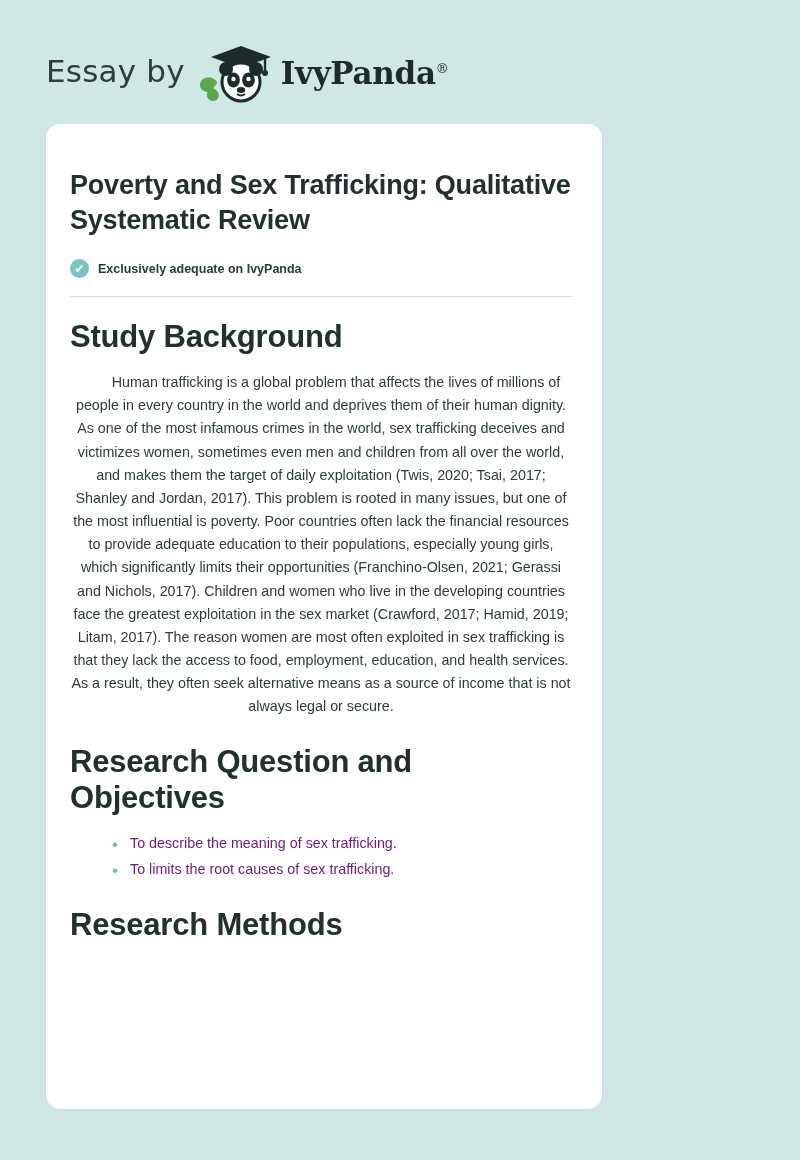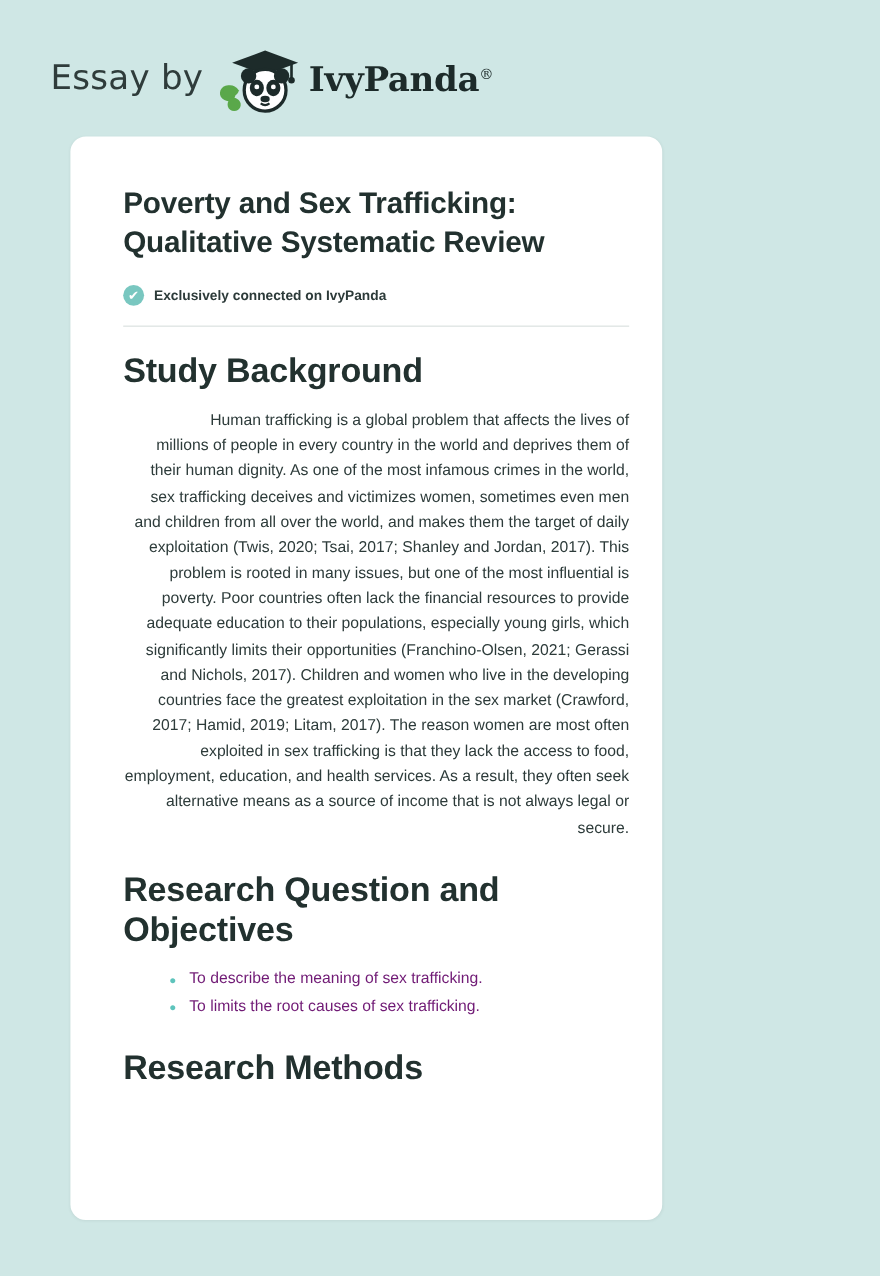--- a/index.html
+++ b/index.html
@@ -52,24 +52,24 @@
     position: relative;
     top: 2px;
   }
   .ivy-reg {
     font-size: 13px;
     vertical-align: super;
     font-weight: normal;
   }
   
   .card {
-    margin: 10px 46px 0 64px;
+    margin: 10px 46px 0 46px;
     background: #ffffff;
     border-radius: 14px;
-    padding: 44px 30px 30px 48px;
+    padding: 44px 30px 30px 24px;
     box-shadow: 0 1px 3px rgba(0,0,0,0.06);
     min-height: 985px;
   }
   .doc-title {
     font-size: 27px;
     line-height: 1.28;
     font-weight: bold;
     color: #22312f;
     margin: 0 0 22px 0;
     letter-spacing: -0.2px;
@@ -110,21 +110,21 @@
     margin: 26px 0 16px 0;
     letter-spacing: -0.2px;
   }
   h2.section:first-of-type { margin-top: 6px; }
   p.body {
     font-size: 14.3px;
     line-height: 1.62;
     color: #2d3b3a;
     margin: 0 0 10px 0;
     text-indent: 30px;
-    text-align: right;
+    text-align: center;
   }
   ul.objectives {
     margin: 12px 0 6px 0;
     padding-left: 42px;
     list-style: none;
   }
   ul.objectives li {
     font-size: 14.3px;
     line-height: 1.62;
     color: #701a75;
@@ -179,21 +179,21 @@
       <span class="ivy-word"><span>IvyPanda</span><span class="ivy-reg">®</span></span>
     </span>
   </div>
 
   <div class="card">
 
     <h1 class="doc-title">Poverty and Sex Trafficking: Qualitative Systematic Review</h1>
 
     <div class="avail-row">
       <span class="check-badge">✔</span>
-      <span class="avail-text">Exclusively connected on IvyPanda</span>
+      <span class="avail-text">Exclusively adequate on IvyPanda</span>
     </div>
 
     <hr class="divider">
 
     <h2 class="section">Study Background</h2>
     <p class="body">Human trafficking is a global problem that affects the lives of millions of people in every country in the world and deprives them of their human dignity. As one of the most infamous crimes in the world, sex trafficking deceives and victimizes women, sometimes even men and children from all over the world, and makes them the target of daily exploitation (Twis, 2020; Tsai, 2017; Shanley and Jordan, 2017). This problem is rooted in many issues, but one of the most influential is poverty. Poor countries often lack the financial resources to provide adequate education to their populations, especially young girls, which significantly limits their opportunities (Franchino-Olsen, 2021; Gerassi and Nichols, 2017). Children and women who live in the developing countries face the greatest exploitation in the sex market (Crawford, 2017; Hamid, 2019; Litam, 2017). The reason women are most often exploited in sex trafficking is that they lack the access to food, employment, education, and health services. As a result, they often seek alternative means as a source of income that is not always legal or secure.</p>
 
     <h2 class="section">Research Question and Objectives</h2>
     <ul class="objectives">
       <li>To describe the meaning of sex trafficking.</li>

